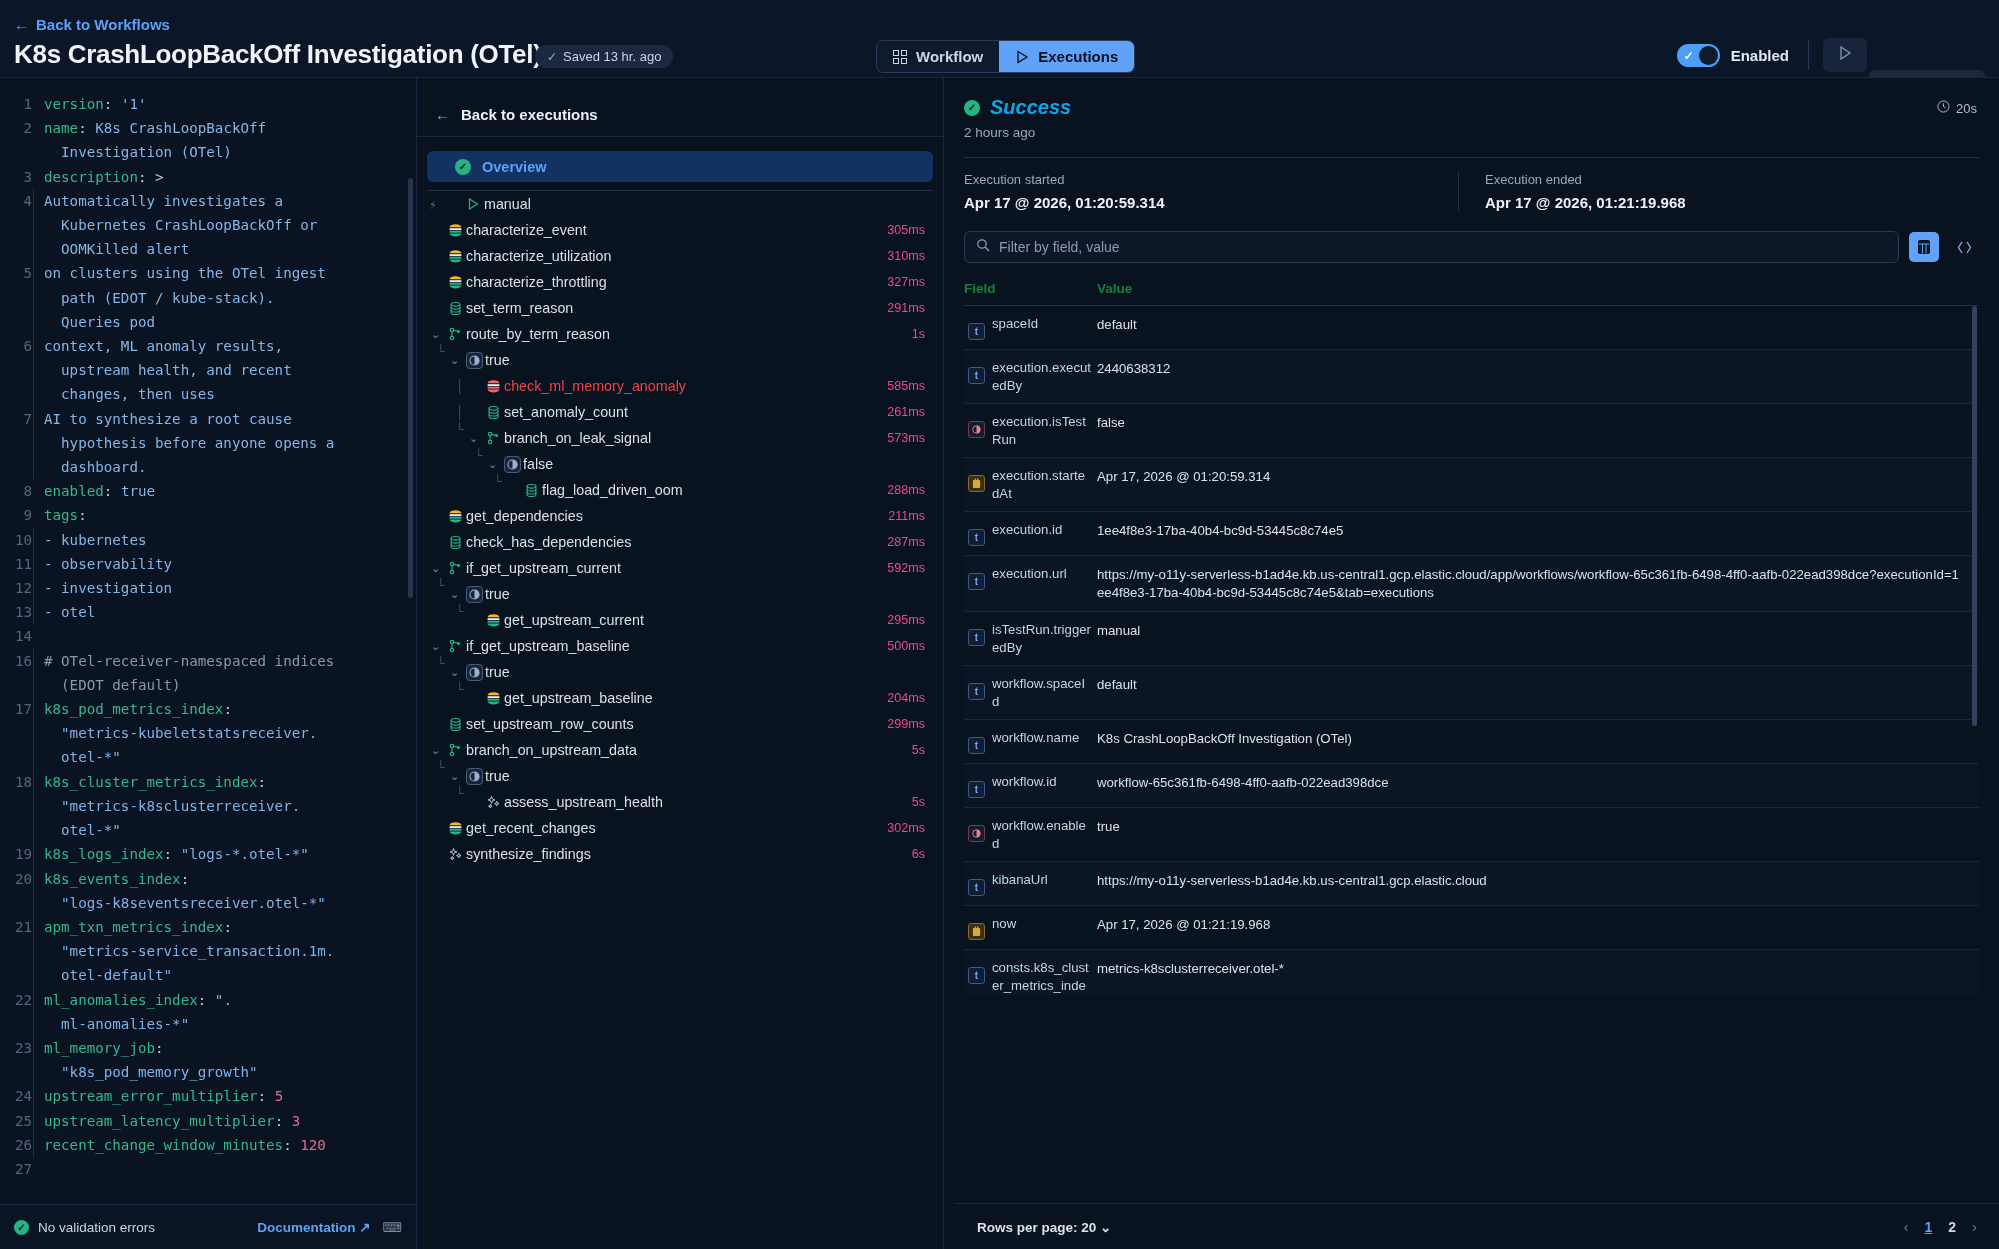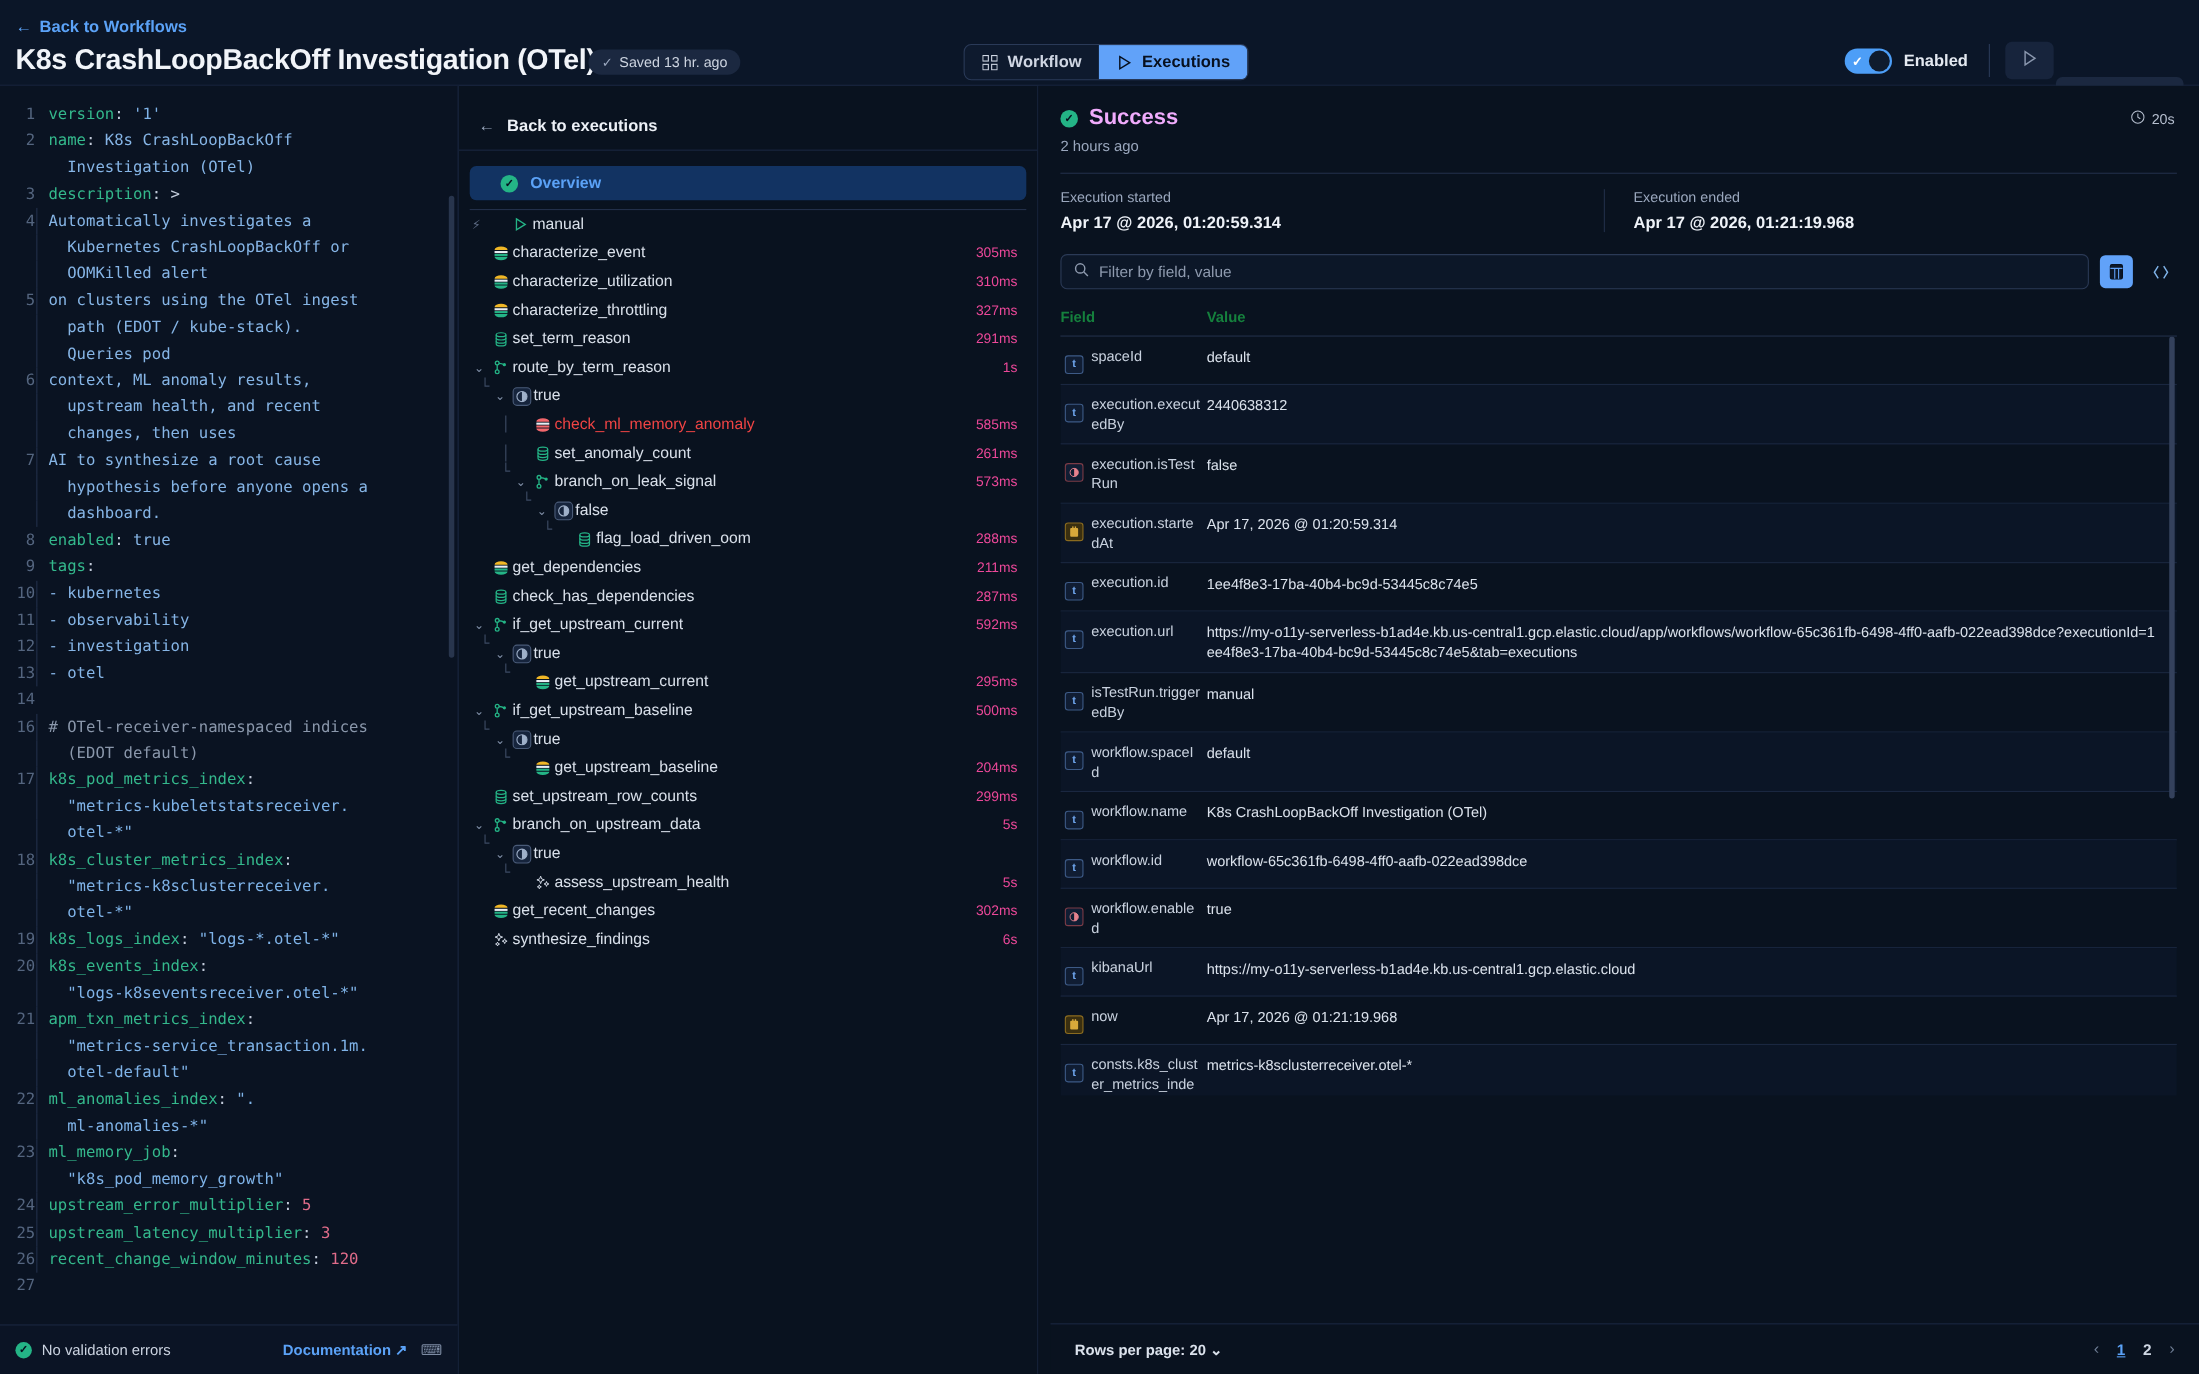--- a/index.html
+++ b/index.html
@@ -150,21 +150,21 @@
   }
 
   
   .det-head { padding: 18px 20px 0 20px; }
   .succ-row { display: flex; align-items: center; gap: 10px; }
   .succ-dot {
     width: 16px; height: 16px; border-radius: 50%; background: #24b486;
     display: inline-flex; align-items: center; justify-content: center;
     color: #07101f; font-size: 10px; font-weight: bold;
   }
-  .succ-title { font-size: 20px; font-weight: 700; color: #f0abfc; }
+  .succ-title { font-size: 20px; font-weight: 700; color: #0ea5e9; font-style: italic; }
   .succ-ago { font-size: 13.5px; color: #9aa7bd; margin-top: 6px; }
   .dur-badge {
     position: absolute; right: 22px; top: 22px;
     font-size: 13px; color: #b6bfcf; display: flex; align-items: center; gap: 6px;
   }
   .det-sep { margin: 17px 20px 0; height: 1px; background: #222f49; }
   .times { display: flex; padding: 14px 20px 0; }
   .tcell { flex: 1; }
   .tcell + .tcell { border-left: 1px solid #222f49; padding-left: 26px; }
   .tlab { font-size: 13px; color: #9aa7bd; }

